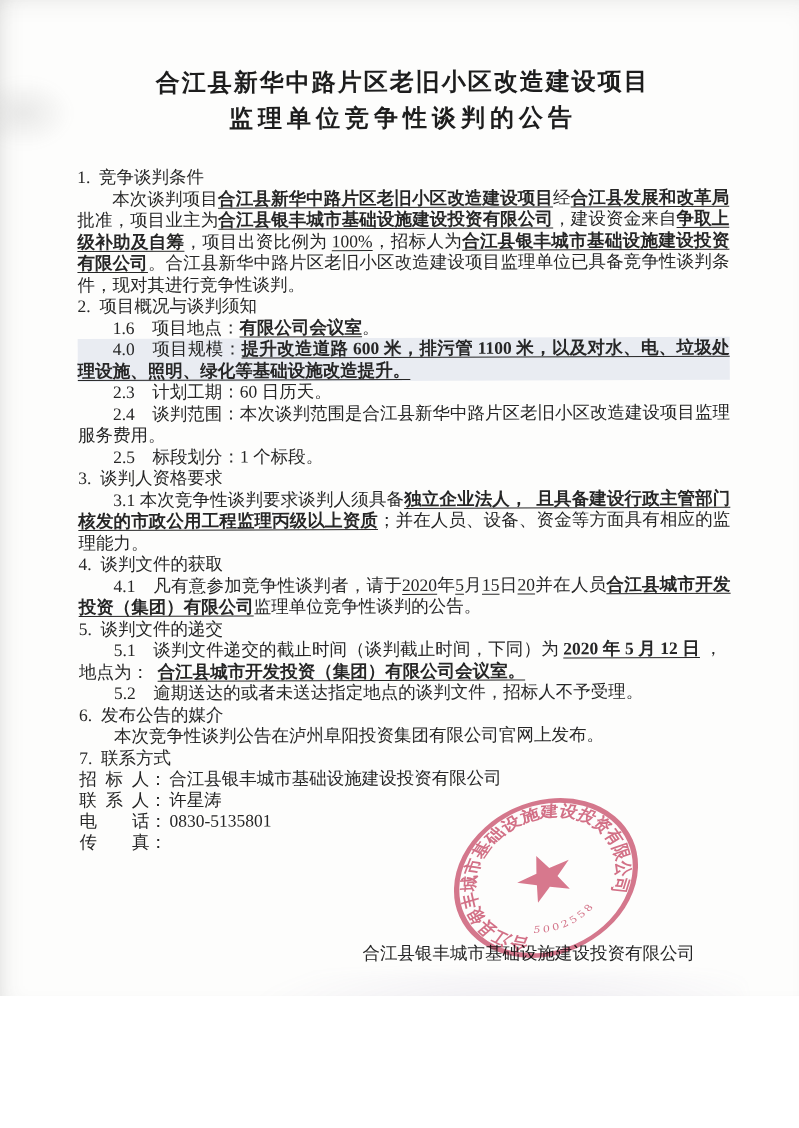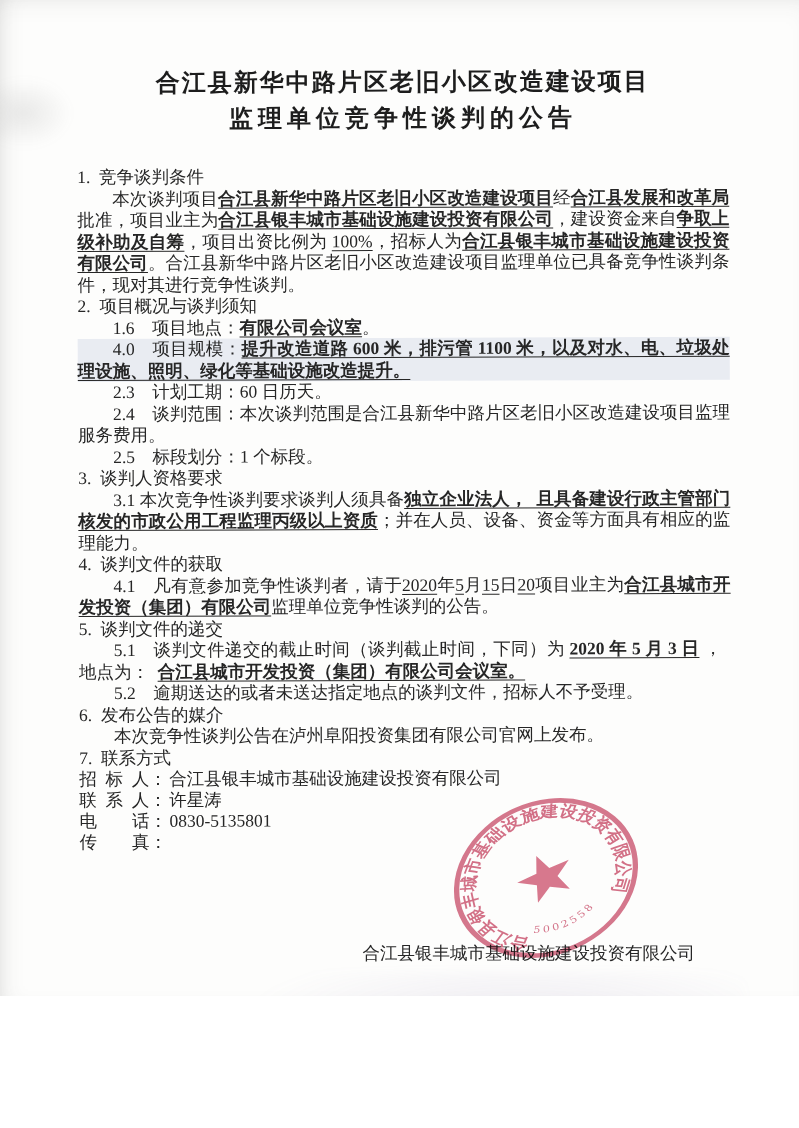--- a/index.html
+++ b/index.html
@@ -93,26 +93,26 @@
         <p class="para indent">2.5  标段划分：1 个标段。</p>
       </section>
 
       <section>
         <div class="h">3. 谈判人资格要求</div>
         <p class="para indent"><span class="t">3.1 本次竞争性谈判要求谈判人须具备</span><span class="bu">独立企业法人， 且具备建设行政主管部门核发的市政公用工程监理丙级以上资质</span><span class="t">；并在人员、设备、资金等方面具有相应的监理能力。</span></p>
       </section>
 
       <section>
         <div class="h">4. 谈判文件的获取</div>
-        <p class="para indent"><span class="t">4.1  凡有意参加竞争性谈判者，请于</span><span class="u">2020</span><span class="t">年</span><span class="u">5</span><span class="t">月</span><span class="u">15</span><span class="t">日</span><span class="u">20</span><span class="t">项目业主为</span><span class="bu">合江县城市开发投资（集团）有限公司</span><span class="t">监理单位竞争性谈判的公告。</span></p>
+        <p class="para indent"><span class="t">4.1  凡有意参加竞争性谈判者，请于</span><span class="u">2020</span><span class="t">年</span><span class="u">5</span><span class="t">月</span><span class="u">15</span><span class="t">日</span><span class="u">20</span><span class="t">并在人员</span><span class="bu">合江县城市开发投资（集团）有限公司</span><span class="t">监理单位竞争性谈判的公告。</span></p>
       </section>
 
       <section>
         <div class="h">5. 谈判文件的递交</div>
-        <p class="para indent"><span class="t">5.1  谈判文件递交的截止时间（谈判截止时间，下同）为 </span><span class="bu">2020 年 5 月 3 日</span><span class="t"> ， 地点为： </span><span class="bu">合江县城市开发投资（集团）有限公司会议室。</span></p>
+        <p class="para indent"><span class="t">5.1  谈判文件递交的截止时间（谈判截止时间，下同）为 </span><span class="bu">2020 年 5 月 12 日</span><span class="t"> ， 地点为： </span><span class="bu">合江县城市开发投资（集团）有限公司会议室。</span></p>
         <p class="para indent">5.2  逾期送达的或者未送达指定地点的谈判文件，招标人不予受理。</p>
       </section>
 
       <section>
         <div class="h">6. 发布公告的媒介</div>
         <p class="para indent">本次竞争性谈判公告在泸州阜阳投资集团有限公司官网上发布。</p>
       </section>
 
       <section>
         <div class="h">7. 联系方式</div>

